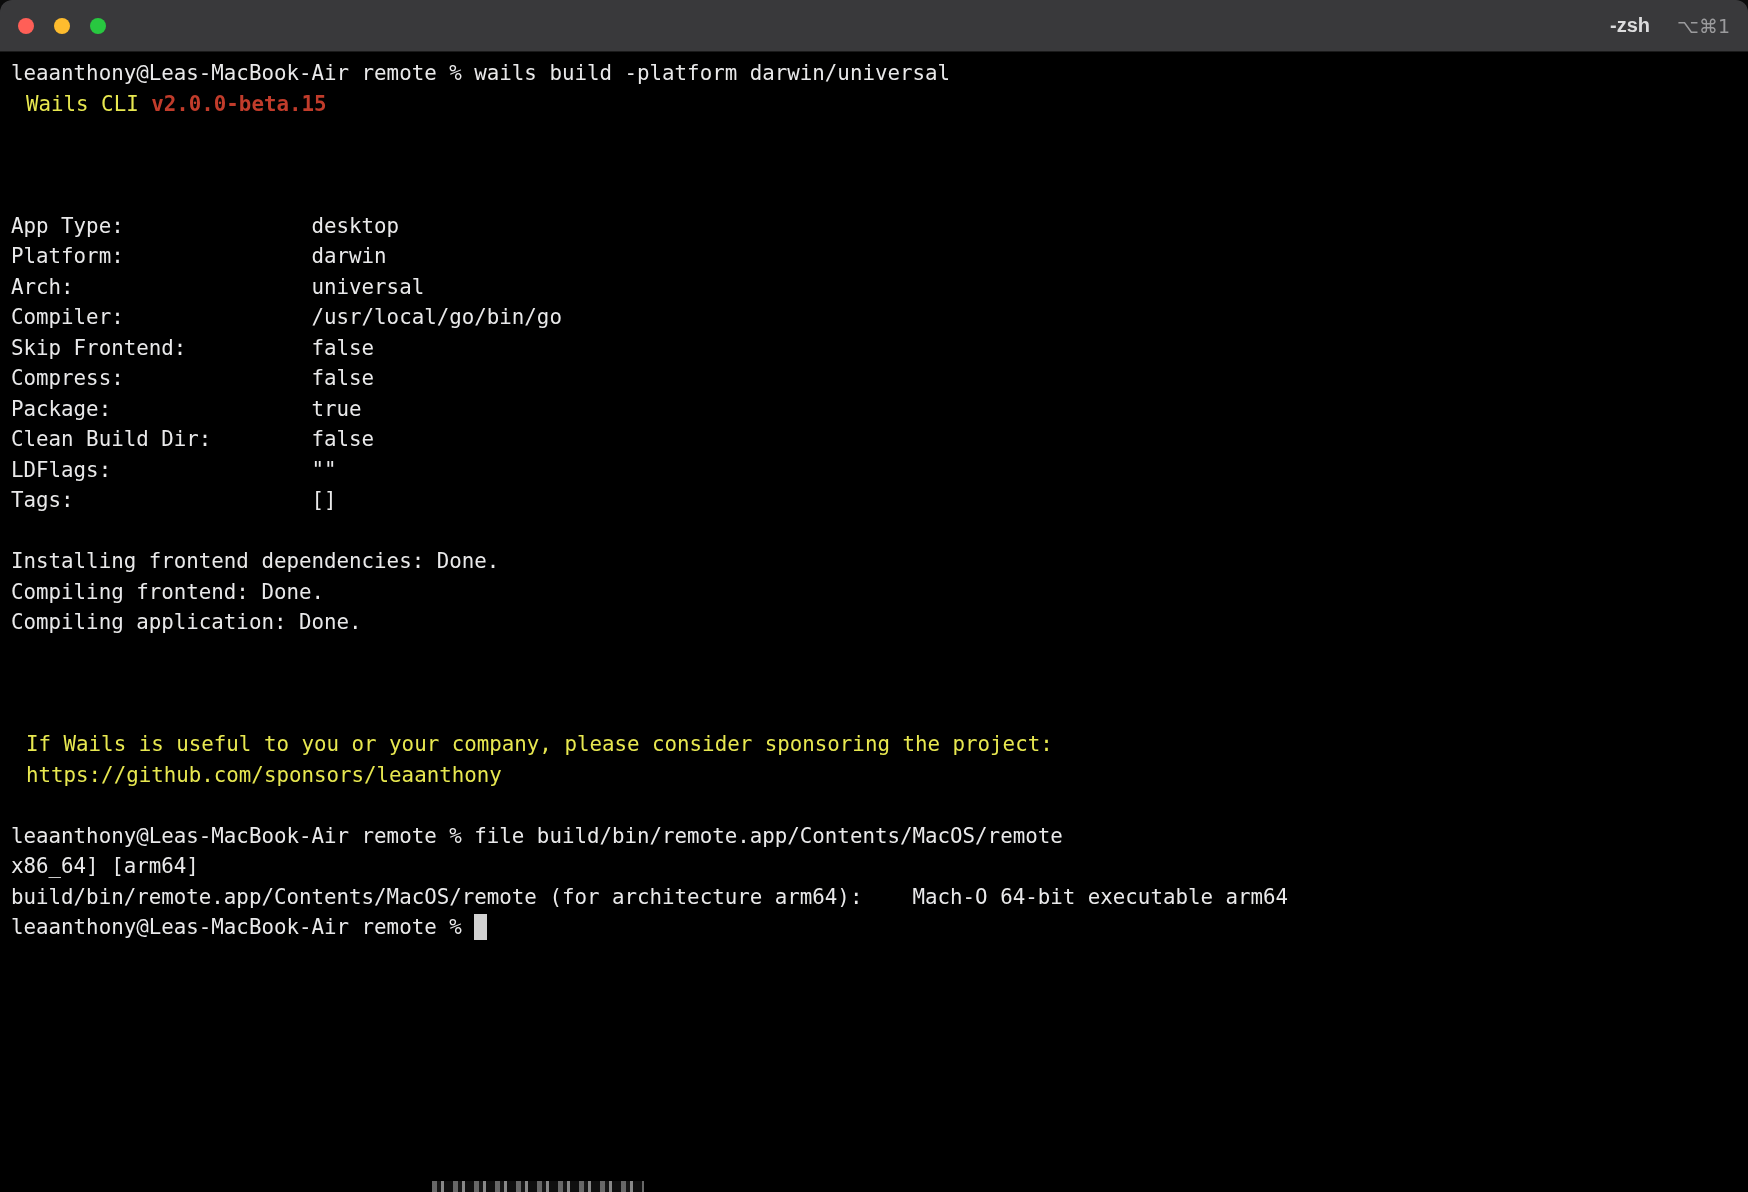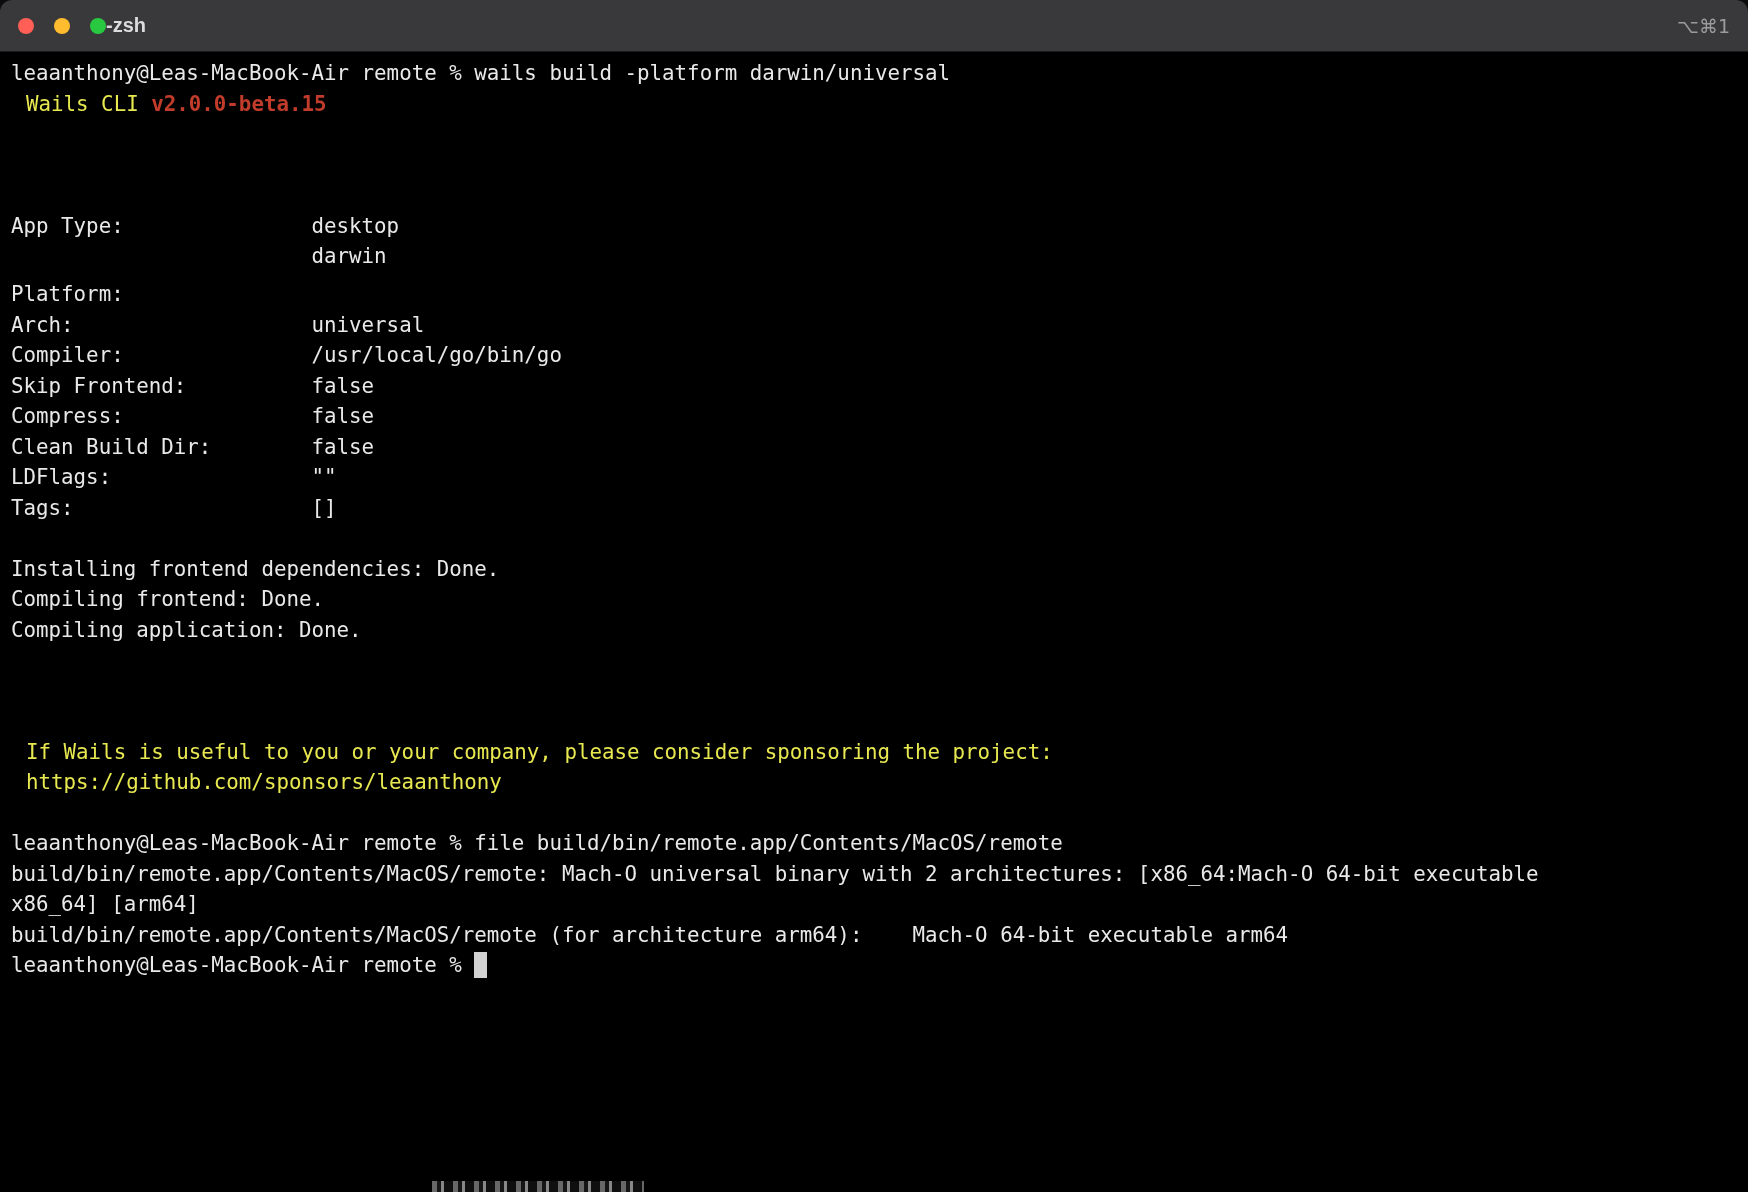--- a/index.html
+++ b/index.html
@@ -22,21 +22,21 @@
     border-bottom: 1px solid #1a1a1a;
     display: flex; align-items: center;
     padding: 0 18px;
   }
   .traffic { display: flex; gap: 20px; align-items: center; flex: none; }
   .tbtn { width: 16px; height: 16px; border-radius: 50%; border: none; display: block; }
   .tbtn.close { background: var(--close, #ff5f57); }
   .tbtn.minimize { background: var(--minimize, #febc2e); }
   .tbtn.zoom { background: var(--zoom, #28c840); }
   .title {
-    flex: 1 1 auto; text-align: left;
+    flex: 1 1 auto; text-align: right;
     font-family: "Liberation Sans", sans-serif;
     font-weight: bold; font-size: 20px;
     color: var(--titlebar_text, #dcdcdd);
     overflow: hidden; white-space: nowrap;
   }
   .accessory {
     flex: none; width: 80px; text-align: right;
     font-family: "DejaVu Sans", sans-serif;
     font-size: 19px;
     color: var(--shortcut_text, #9b9b9d);
@@ -83,38 +83,38 @@
     <div class="title">-zsh</div>
     <div class="accessory">⌥⌘1</div>
   </div>
   <div class="terminal">
       <div class="line"><span>leaanthony@Leas-MacBook-Air remote % wails build -platform darwin/universal</span></div>
       <div class="line"><span class="c-yellow">Wails CLI </span><span class="c-red">v2.0.0-beta.15</span></div>
       <div class="line"></div>
       <div class="line"></div>
       <div class="line"></div>
       <div class="line"><span class="col" style="width: 24ch;">App Type:</span><span>desktop</span></div>
-      <div class="line"><span class="col" style="width: 24ch; margin-top: 38px;">Platform:</span><span>darwin</span></div>
+      <div class="line"><span class="col" style="width: 24ch;">Platform:</span><span>darwin</span></div>
       <div class="line"><span class="col" style="width: 24ch;">Arch:</span><span>universal</span></div>
       <div class="line"><span class="col" style="width: 24ch;">Compiler:</span><span>/usr/local/go/bin/go</span></div>
       <div class="line"><span class="col" style="width: 24ch;">Skip Frontend:</span><span>false</span></div>
       <div class="line"><span class="col" style="width: 24ch;">Compress:</span><span>false</span></div>
+      <div class="line"><span class="col" style="width: 24ch;">Package:</span><span>true</span></div>
       <div class="line"><span class="col" style="width: 24ch;">Clean Build Dir:</span><span>false</span></div>
       <div class="line"><span class="col" style="width: 24ch;">LDFlags:</span><span>""</span></div>
       <div class="line"><span class="col" style="width: 24ch;">Tags:</span><span>[]</span></div>
       <div class="line"></div>
       <div class="line"><span>Installing frontend dependencies: Done.</span></div>
       <div class="line"><span>Compiling frontend: Done.</span></div>
       <div class="line"><span>Compiling application: Done.</span></div>
       <div class="line"></div>
       <div class="line"></div>
       <div class="line"></div>
       <div class="line"><span class="c-yellow">If Wails is useful to you or your company, please consider sponsoring the project:</span></div>
       <div class="line"><span class="c-yellow">https://github.com/sponsors/leaanthony</span></div>
       <div class="line"></div>
       <div class="line"><span>leaanthony@Leas-MacBook-Air remote % file build/bin/remote.app/Contents/MacOS/remote</span></div>
-      <div class="line"><span>build/bin/remote.app/Contents/MacOS/remote: Mach-O universal binary with 2 architectures: [x86_64:Mach-O 64-bit executable</span></div>
       <div class="line"><span>x86_64] [arm64]</span></div>
       <div class="line"><span class="col" style="width: 72ch;">build/bin/remote.app/Contents/MacOS/remote (for architecture arm64):</span><span>Mach-O 64-bit executable arm64</span></div>
       <div class="line"><span>leaanthony@Leas-MacBook-Air remote % </span><span class="cursor"></span></div>
     </div>
   <div class="sliver"></div>
 </div>
 
 </body></html>

